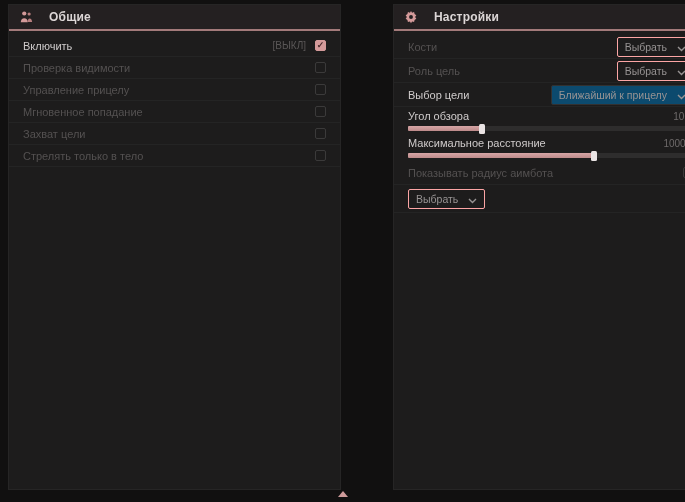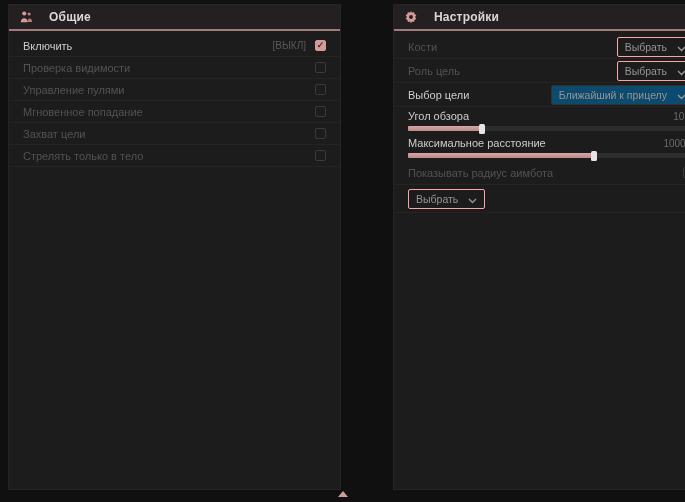--- a/index.html
+++ b/index.html
@@ -120,21 +120,21 @@
           <span>✓</span>
         </span>
     </div>
 
     <div class="row row-toggle">
       <span class="lbl dim">Проверка видимости</span>
       <span class="cb"></span>
     </div>
 
     <div class="row row-toggle">
-      <span class="lbl dim">Управление пулями</span>
+      <span class="lbl dim">Управление прицелу</span>
       <span class="cb"></span>
     </div>
 
     <div class="row row-toggle">
       <span class="lbl dim">Мгновенное попадание</span>
       <span class="cb"></span>
     </div>
 
     <div class="row row-toggle">
       <span class="lbl dim">Захват цели</span>

